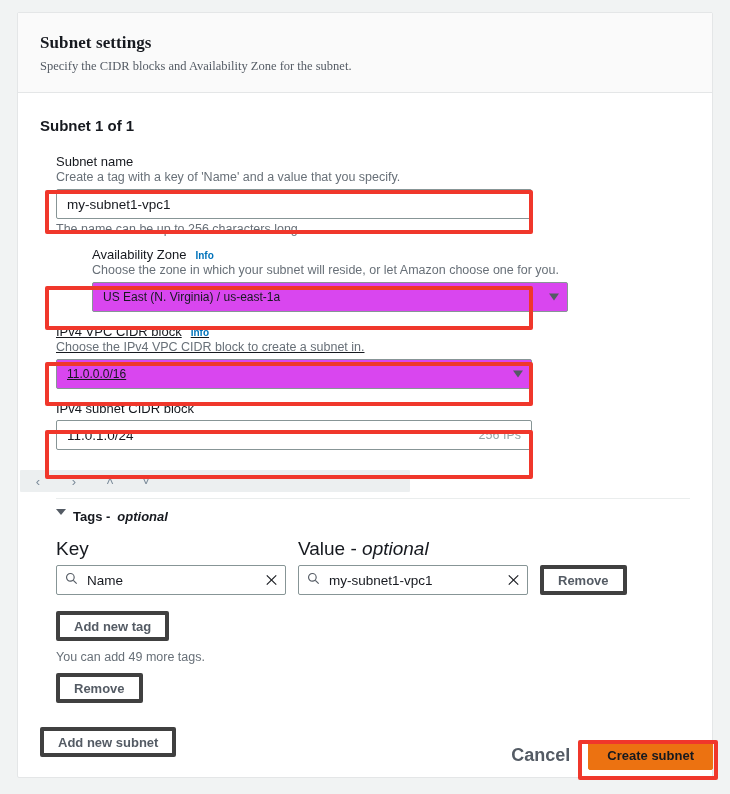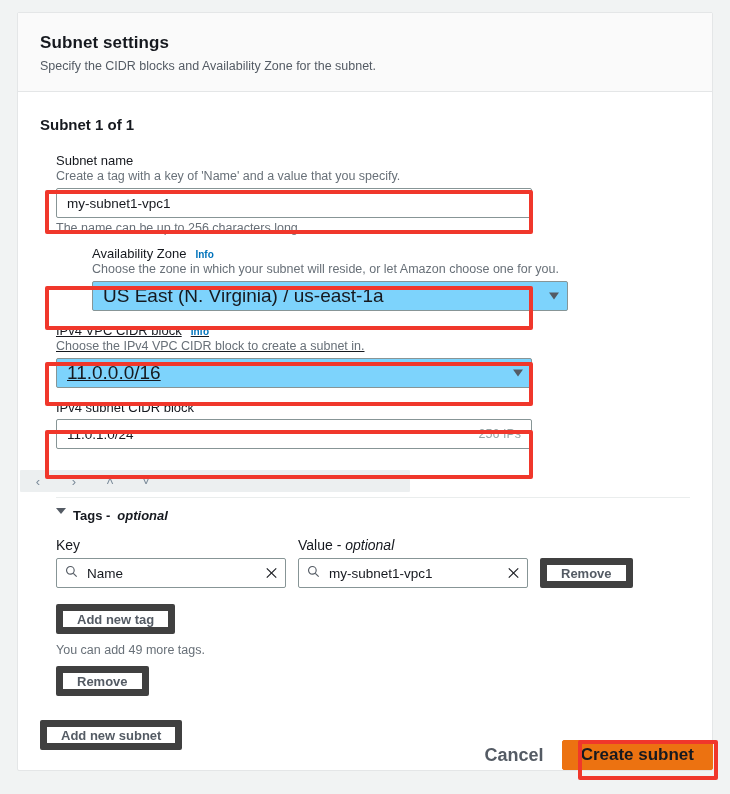--- a/index.html
+++ b/index.html
@@ -20,20 +20,21 @@
     left: 17px; top: 12px;
     width: 696px;
     background: #ffffff;
     border: 1px solid #e4e6e7;
     border-radius: 2px;
   }
   .card-header {
     background: #fafafa;
     border-bottom: 1px solid #e4e6e7;
     padding: 20px 22px 18px 22px;
+    font-family: Liberation Serif, serif;
   }
   .card-title {
     font-size: 17px;
     font-weight: bold;
     color: #16191f;
     margin: 0 0 6px 0;
     letter-spacing: .1px;
   }
   .card-subtitle {
     font-size: 12.5px;
@@ -97,23 +98,23 @@
     font-size: 13.5px;
     font-family: "Liberation Sans", sans-serif;
     color: #16191f;
     outline: none;
   }
   .select-input {
     width: 100%;
     height: 30px;
     border: 1px solid #879596;
     border-radius: 2px;
-    background: #7dd3fc;
+    background: #d946ef;
     padding: 0 28px 0 10px;
-    font-size: 19px;
+    font-size: 12px;
     line-height: 28px;
     color: #16191f;
     cursor: pointer;
     white-space: nowrap;
     overflow: hidden;
   }
   .caret {
     position: absolute;
     right: 9px; top: 50%;
     transform: translateY(-50%);
@@ -186,21 +187,21 @@
 
   .tag-grid {
     margin-top: 14px;
     display: flex;
     align-items: flex-end;
     gap: 12px;
   }
   .tag-col-key { width: 230px; }
   .tag-col-val { width: 230px; }
   .tag-col-head {
-    font-size: 14px;
+    font-size: 19px;
     color: #16191f;
     margin-bottom: 5px;
   }
   .tag-col-head em { font-style: italic; }
   .tag-input-wrap {
     position: relative;
     height: 30px;
   }
   .tag-input {
     width: 100%;
@@ -228,21 +229,21 @@
     line-height: 0;
   }
 
   
   .btn {
     display: inline-flex;
     align-items: center;
     justify-content: center;
     height: 30px;
     padding: 0 14px;
-    border: 7px solid #404040;
+    border: 4px solid #404040;
     border-radius: 2px;
     background: #fff;
     color: #545b64;
     font-size: 13px;
     font-weight: bold;
     font-family: "Liberation Sans", sans-serif;
     cursor: pointer;
     white-space: nowrap;
   }
   .btn-remove-tag { height: 30px; }
@@ -279,21 +280,21 @@
     padding: 0 12px;
     cursor: pointer;
   }
   .btn-primary {
     height: 30px;
     padding: 0 18px;
     background: #ec7211;
     border: 1px solid #ec7211;
     border-radius: 2px;
     color: #16191f;
-    font-size: 17px;
+    font-size: 13px;
     font-weight: bold;
     font-family: "Liberation Sans", sans-serif;
     cursor: pointer;
     display: inline-flex;
     align-items: center;
     justify-content: center;
   }
   .primary-annot-wrap { position: relative; }
 </style>
 </head>

